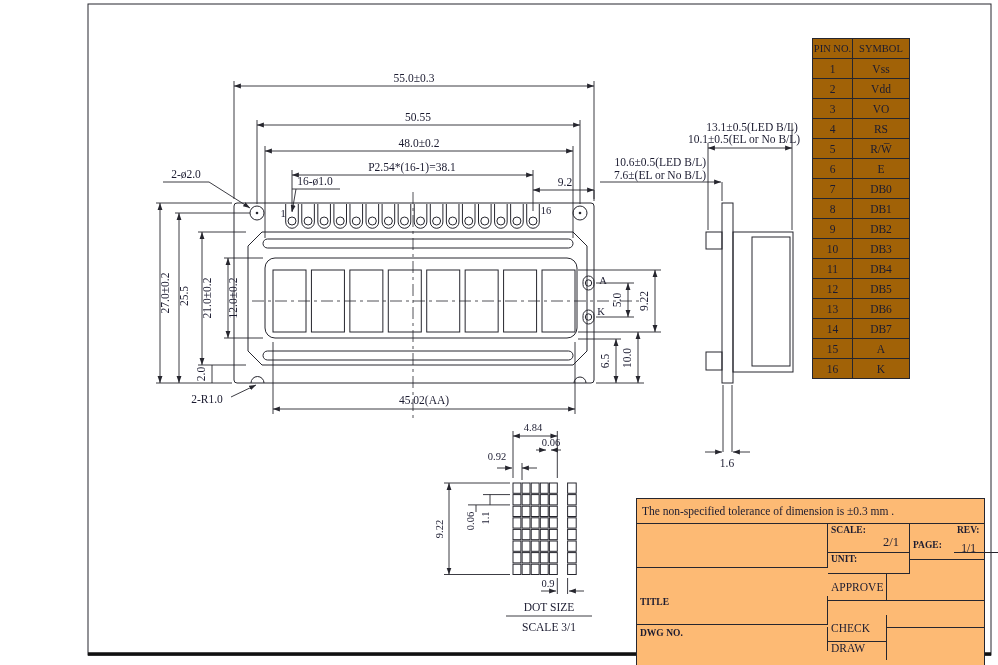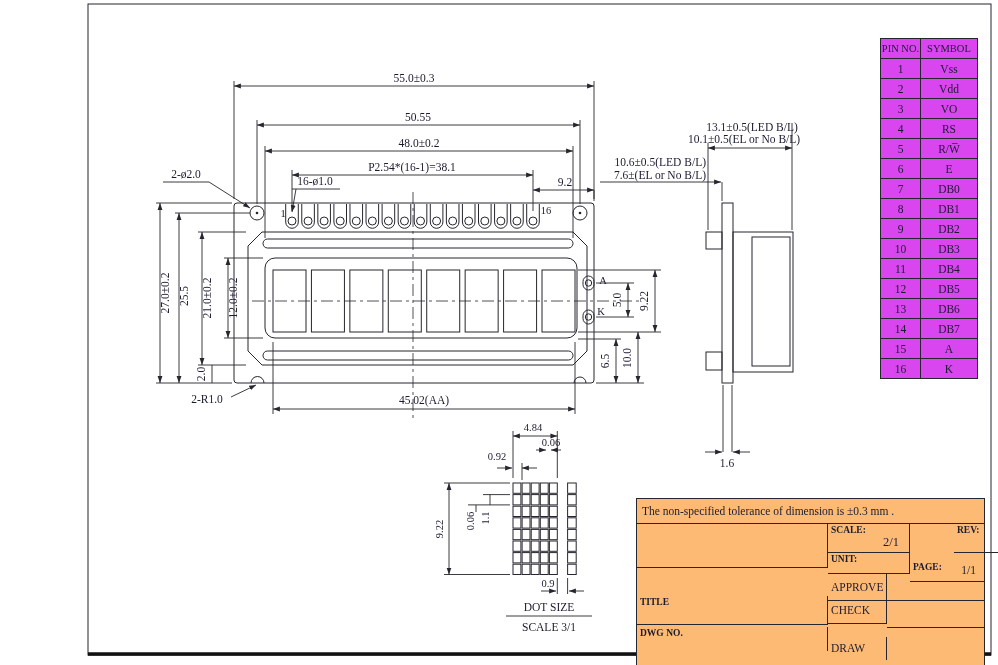--- a/index.html
+++ b/index.html
@@ -3,21 +3,21 @@
 <meta charset="utf-8">
 <style>
   html,body{margin:0;padding:0;background:#f4f4f4;}
   #page{position:relative;width:998px;height:665px;background:#ffffff;overflow:hidden;
         font-family:"Liberation Serif","DejaVu Serif",serif;color:#1b1b30;}
   svg text{font-family:"Liberation Serif","DejaVu Serif",serif;font-size:11.5px;fill:#1b1b30;}
   svg text.sm{font-size:10.5px;}
   .ln{stroke:#26262e;stroke-width:1;fill:none;}
   .thin{stroke:#26262e;stroke-width:0.9;fill:none;}
   .cl{stroke:#26262e;stroke-width:0.8;fill:none;stroke-dasharray:12 4 3 4;}
-  #pin-table{position:absolute;left:880px;top:38px;border-collapse:collapse;background:#d946ef;}
+  #pin-table{position:absolute;left:812px;top:38px;border-collapse:collapse;background:#a16207;}
   #pin-table th,#pin-table td{border:1px solid #26262e;font-weight:normal;text-align:center;
       font-size:11.5px;padding:0;height:19px;color:#1b1b30;}
   #pin-table th{font-size:10.5px;}
   #pin-table .c1{width:39px;} #pin-table .c2{width:56px;}
   #title-block{position:absolute;left:636px;top:498px;width:349px;height:182px;
       border:1px solid #26262e;box-sizing:border-box;background:#fdba74;}
   .tbc{position:absolute;box-sizing:border-box;border:0 solid #26262e;overflow:hidden;}
   .lbl{font-size:9.5px;padding:1px 0 0 3px;font-weight:bold;}
   .val{font-size:12.5px;}
   #note-cell{line-height:24px;font-size:11.5px;padding-left:5px;}
@@ -367,26 +367,26 @@
     <div class="val" style="text-align:right;padding-right:10px;">2/1</div>
   </div>
   <div class="tbc" style="left:273px;top:25px;width:74px;height:29px;border-bottom-width:1px;margin-left:44px;">
     <div class="lbl">REV:</div>
     <div class="val" style="text-align:right;padding-right:10px;">0</div>
   </div>
   <div class="tbc" style="left:191px;top:54px;width:82px;height:21px;border-right-width:1px;border-bottom-width:1px;">
     <div class="lbl" style="float:left;">UNIT:</div>
     <div class="val" style="float:right;padding:3px 8px 0 0;font-size:11.5px;margin-top:48px;">mm</div>
   </div>
-  <div class="tbc" style="left:273px;top:62px;width:74px;height:21px;border-bottom-width:1px;">
+  <div class="tbc" style="left:273px;top:40px;width:74px;height:21px;border-bottom-width:1px;">
     <div class="lbl" style="float:left;">PAGE:</div>
     <div class="val" style="float:right;padding:3px 8px 0 0;font-size:11.5px;">1/1</div>
   </div>
 
   <div class="tbc" style="left:191px;top:75px;width:59px;height:27px;border-right-width:1px;border-bottom-width:1px;line-height:27px;padding-left:3px;font-size:11.5px;">APPROVE</div>
   <div class="tbc" style="left:250px;top:75px;width:97px;height:27px;border-bottom-width:1px;"></div>
-  <div class="tbc" style="left:191px;top:98px;width:59px;height:27px;border-right-width:1px;border-bottom-width:1px;line-height:27px;padding-left:3px;font-size:11.5px;">CHECK</div>
+  <div class="tbc" style="left:191px;top:116px;width:59px;height:27px;border-right-width:1px;border-bottom-width:1px;line-height:27px;padding-left:3px;font-size:11.5px;">CHECK</div>
   <div class="tbc" style="left:250px;top:102px;width:97px;height:27px;border-bottom-width:1px;"></div>
   <div class="tbc" style="left:191px;top:129px;width:59px;height:23px;border-right-width:1px;line-height:23px;padding-left:3px;font-size:11.5px;margin-top:9px;">DRAW</div>
   <div class="tbc" style="left:250px;top:129px;width:97px;height:23px;"></div>
 </div>
 
 </div>
 
 </body></html>

